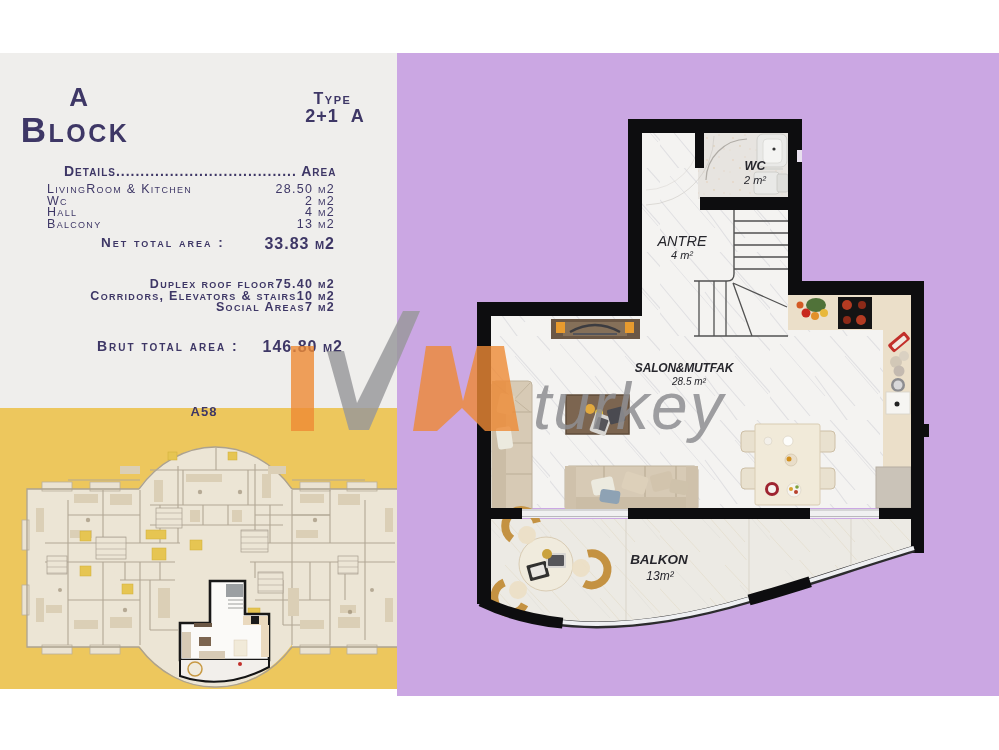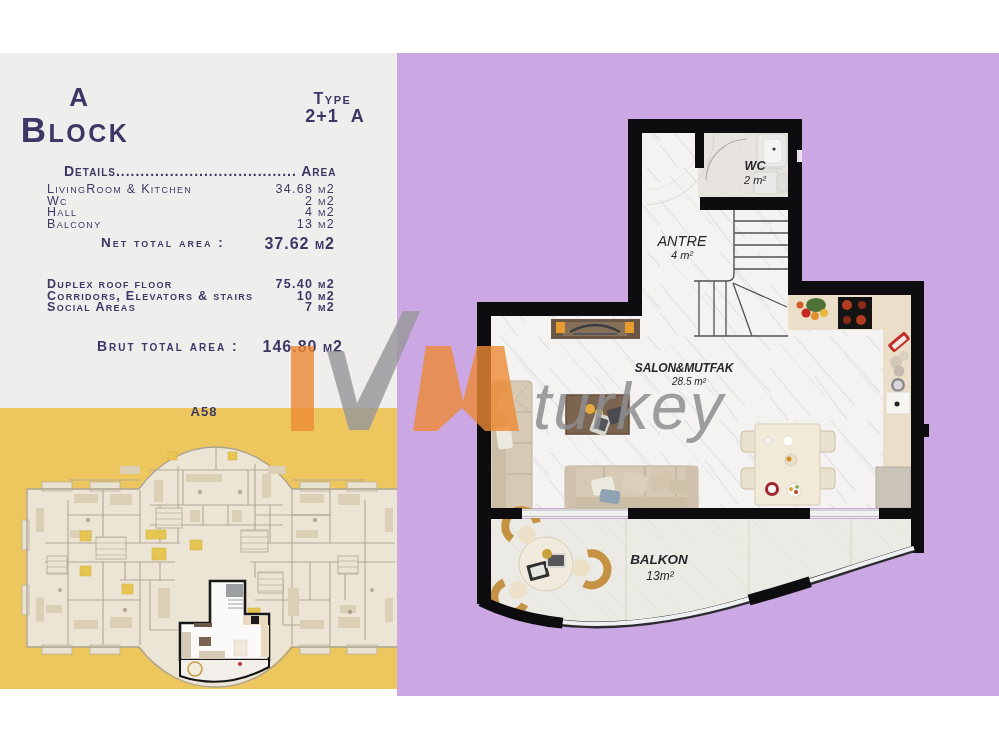--- a/index.html
+++ b/index.html
@@ -24,29 +24,29 @@
   <div class="abs sc navy" style="left:5px;top:110px;width:140px;text-align:center;font-size:35px;font-weight:700;letter-spacing:2.5px;">Block</div>
 
 
   <div class="abs sc navy" style="left:290px;top:90px;width:85px;text-align:center;font-size:16px;font-weight:700;letter-spacing:1.5px;">Type</div>
 
   <div class="abs navy" style="left:285px;top:106px;width:100px;text-align:center;font-size:18px;font-weight:700;letter-spacing:1px;">2+1&nbsp;&nbsp;A</div>
 
   <div class="abs sc navy" style="left:64px;top:163px;width:400px;white-space:nowrap;font-size:14px;font-weight:700;letter-spacing:1px;">Details..................................... Area</div>
 
   <div class="abs sc navy" style="left:47px;top:184px;width:288px;font-size:12.5px;font-weight:400;line-height:11.6px;letter-spacing:1.3px;">
-    <div>LivingRoom &amp; Kitchen<span style="float:right">34.68 m2</span></div>
+    <div>LivingRoom &amp; Kitchen<span style="float:right">28.50 m2</span></div>
     <div>Wc<span style="float:right">2 m2</span></div>
     <div>Hall<span style="float:right">4 m2</span></div>
     <div>Balcony<span style="float:right">13 m2</span></div>
   </div>
 
-  <div class="abs sc navy" style="left:101px;top:235px;width:234px;font-size:13.5px;font-weight:700;letter-spacing:2px;">Net total area :<span style="float:right;font-size:16px;letter-spacing:1px;">37.62 m2</span></div>
-
-  <div class="abs sc navy" style="left:47px;top:279px;width:288px;font-size:12.5px;font-weight:700;line-height:11.6px;letter-spacing:1.3px;">
+  <div class="abs sc navy" style="left:101px;top:235px;width:234px;font-size:13.5px;font-weight:700;letter-spacing:2px;">Net total area :<span style="float:right;font-size:16px;letter-spacing:1px;">33.83 m2</span></div>
+
+  <div class="abs sc navy" style="left:47px;top:279px;width:288px;font-size:12.5px;font-weight:700;line-height:11.6px;letter-spacing:1.3px;text-align:right;">
     <div>Duplex roof floor<span style="float:right">75.40 m2</span></div>
     <div>Corridors, Elevators &amp; stairs<span style="float:right">10 m2</span></div>
     <div>Social Areas<span style="float:right">7 m2</span></div>
   </div>
 
   <div class="abs sc navy" style="left:97px;top:338px;width:246px;font-size:14px;font-weight:700;letter-spacing:2px;">Brut total area :<span style="float:right;font-size:16px;letter-spacing:1px;">146.80 m2</span></div>
 
   <div class="abs sc navy" style="left:154px;top:380px;width:100px;text-align:center;font-size:13px;font-weight:700;letter-spacing:1px;margin-top:24px;">A58</div>
 
   <svg class="abs" style="left:397px;top:53px;" width="602" height="643" viewBox="397 53 602 643">

